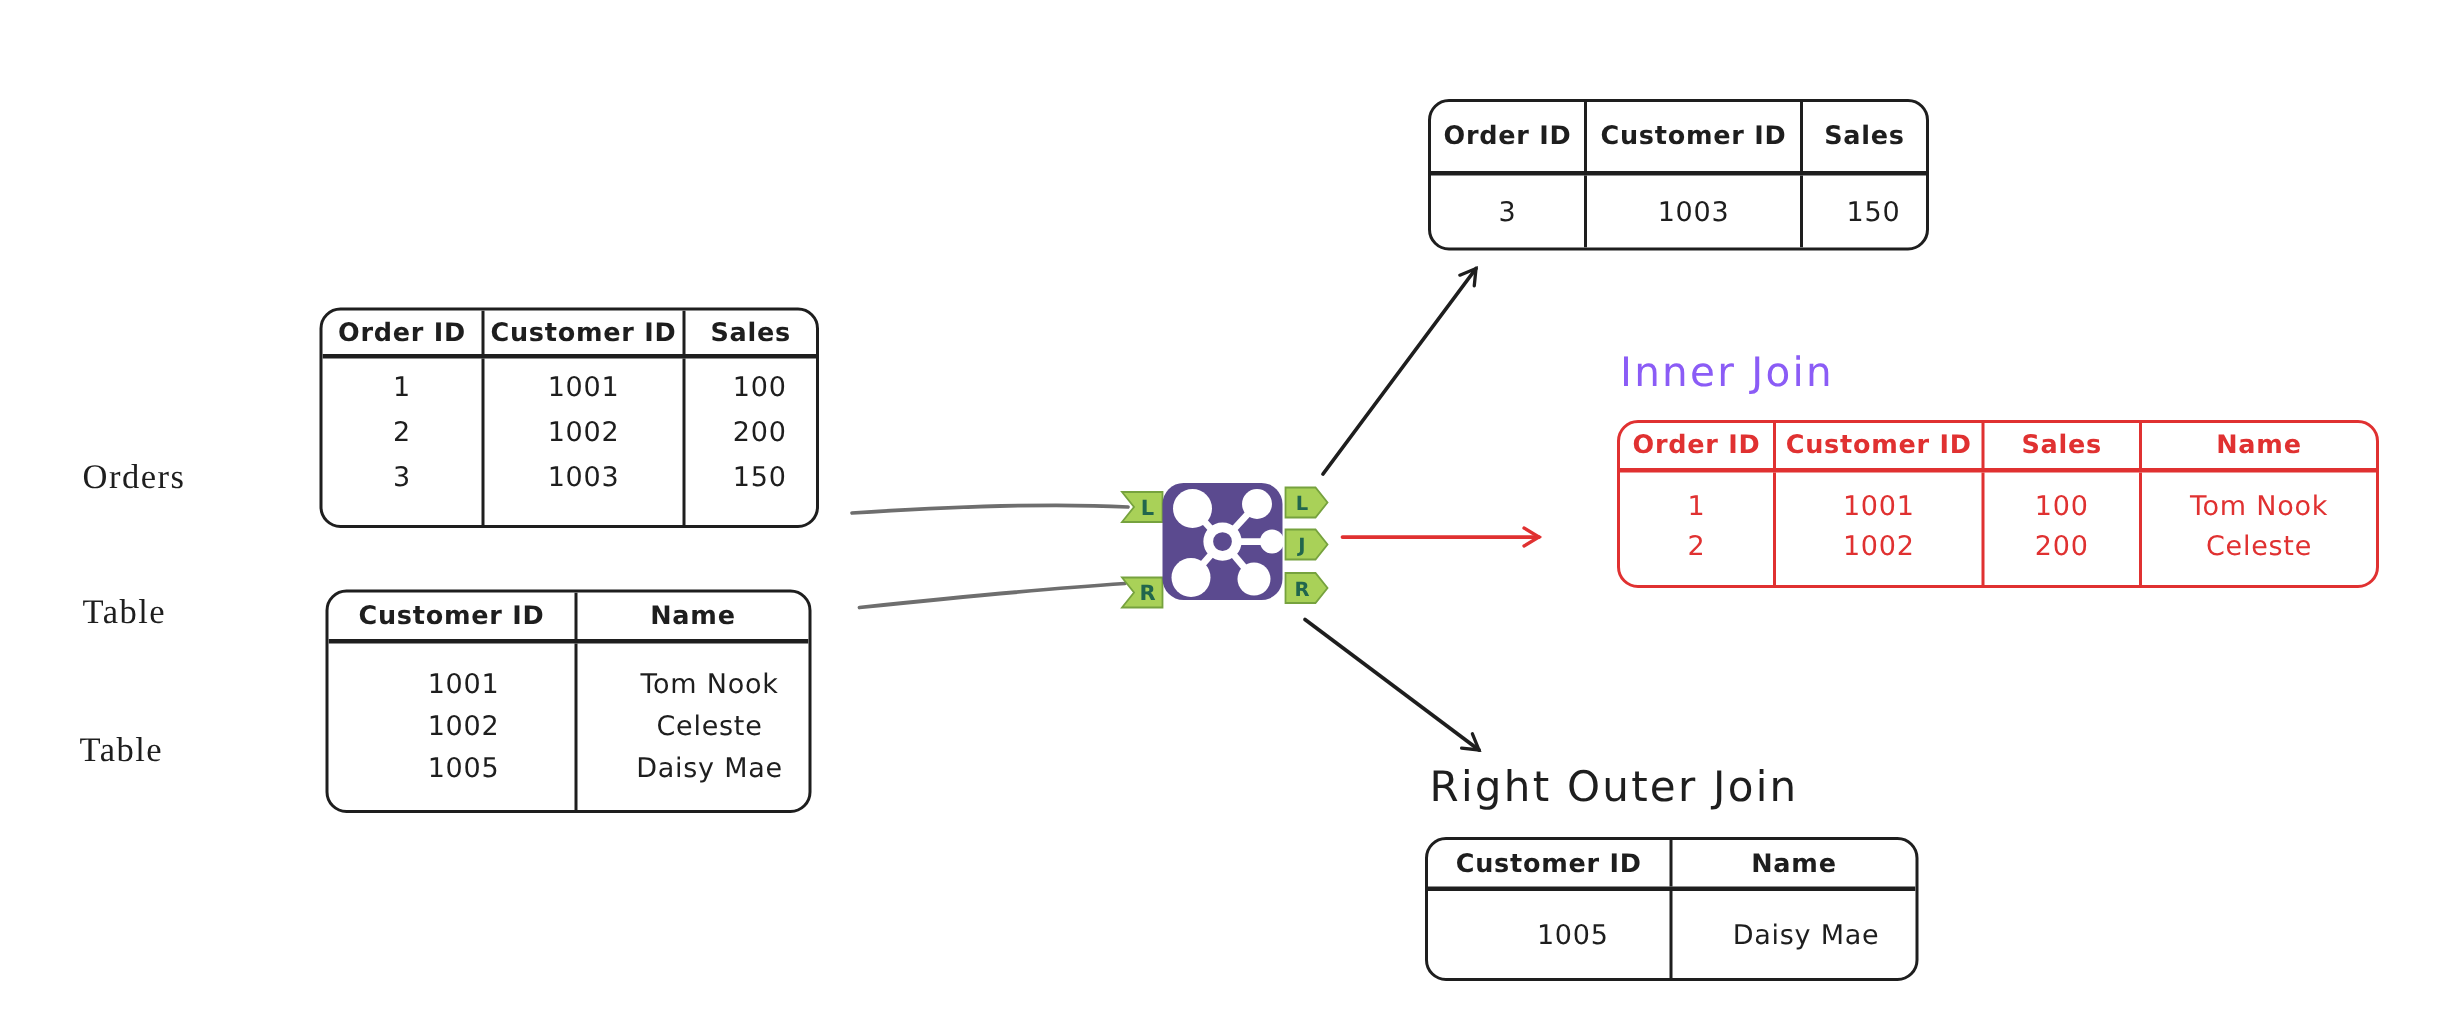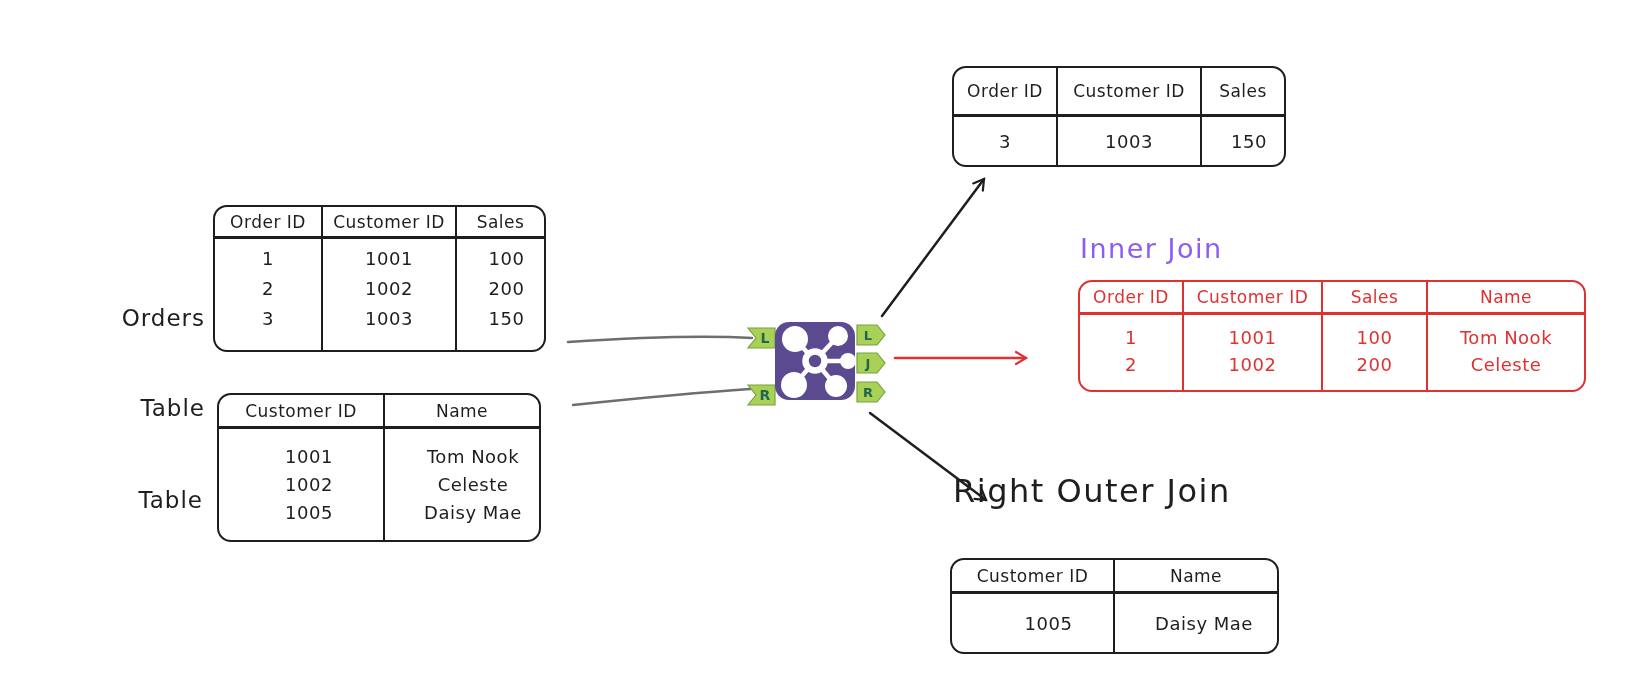--- a/index.html
+++ b/index.html
@@ -1,31 +1,31 @@
 <!DOCTYPE html>
 <html><head>
 <meta charset="utf-8">
 <style>
   html,body{margin:0;padding:0;background:#ffffff;}
   body{font-family:"DejaVu Sans",sans-serif;color:#1e1e1e;}
   .canvas{position:relative;width:1635px;height:676px;background:#ffffff;overflow:hidden;}
 
   .overlay{position:absolute;left:0;top:0;pointer-events:none;}
 
-  .side-label{position:absolute;text-align:right;font-size:23px;line-height:30px;letter-spacing:1px;white-space:pre;}
+  .side-label{position:absolute;text-align:left;font-size:23px;line-height:30px;letter-spacing:1px;white-space:pre;font-family:Liberation Serif, serif;}
   .title{position:absolute;font-size:28px;letter-spacing:1.5px;white-space:nowrap;}
   .title.red{color:#8b5cf6;}
 
   .tbl{position:absolute;background:#ffffff;border:2.5px solid currentColor;border-radius:14px;
        color:#1e1e1e;display:flex;flex-direction:column;overflow:hidden;}
   .tbl.red{color:#e03131;}
   .thead{flex:none;display:grid;grid-template-columns:var(--cols);height:var(--headh);
          border-bottom:3px solid currentColor;}
   .th{display:flex;align-items:center;justify-content:center;font-size:17px;letter-spacing:0.5px;
-      border-right:2px solid currentColor;}
+      border-right:2px solid currentColor;font-weight:bold;}
   .th:last-child{border-right:none;}
   .tbody{flex:1;display:grid;grid-template-columns:var(--cols);}
   .col{display:flex;flex-direction:column;align-items:center;border-right:2px solid currentColor;
        padding-top:var(--padtop,0px);}
   .col:last-child{border-right:none;}
   .cell{height:var(--rowh,30px);display:flex;align-items:center;font-size:18px;letter-spacing:0.5px;}
   .col.left{align-items:center;align-self:stretch;}
   .col.pl12{padding-left:12px;}
   .col.pl16{padding-left:16px;}
   .col.pl22{padding-left:22px;}
@@ -182,21 +182,21 @@
         <div class="cell">100</div>
         <div class="cell">200</div>
       </div>
       <div class="col">
         <div class="cell">Tom Nook</div>
         <div class="cell">Celeste</div>
       </div>
     </div>
   </div>
 
-  <div class="title" style="left:953px;top:472px;font-size:32px;">Right Outer Join</div>
+  <div class="title" style="left:953px;top:508px;font-size:28px;">Right Outer Join</div>
   <div class="tbl vc" style="left:950px;top:558px;width:325px;height:92px;--cols:163px 1fr;--headh:31px;--rowh:30px;">
     <div class="thead">
       <div class="th">Customer ID</div>
       <div class="th">Name</div>
     </div>
     <div class="tbody">
       <div class="col left pl32">
         <div class="cell">1005</div>
       </div>
       <div class="col left pl16">

